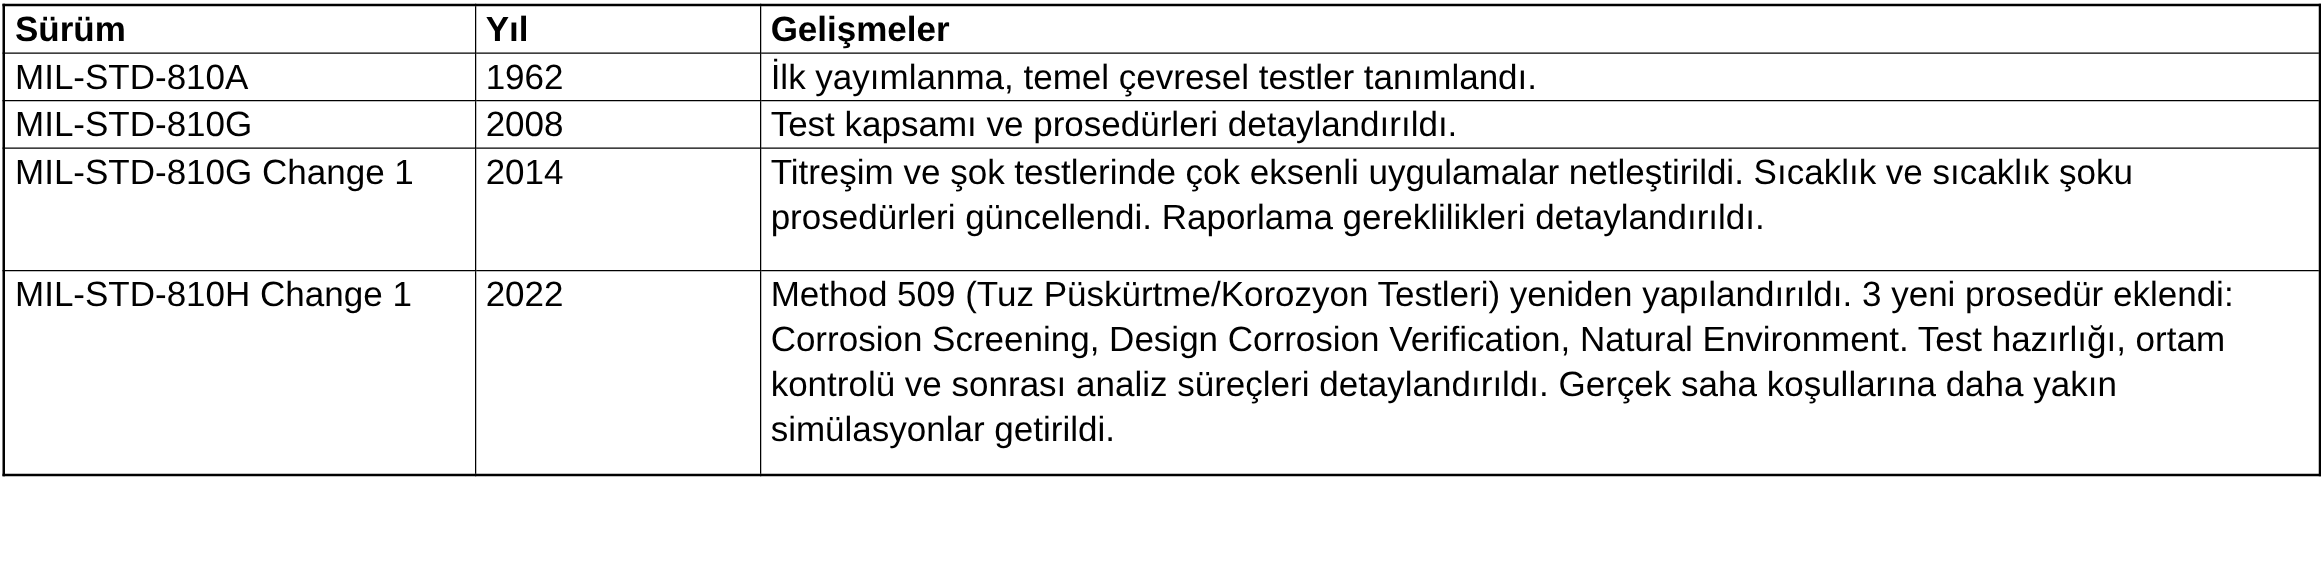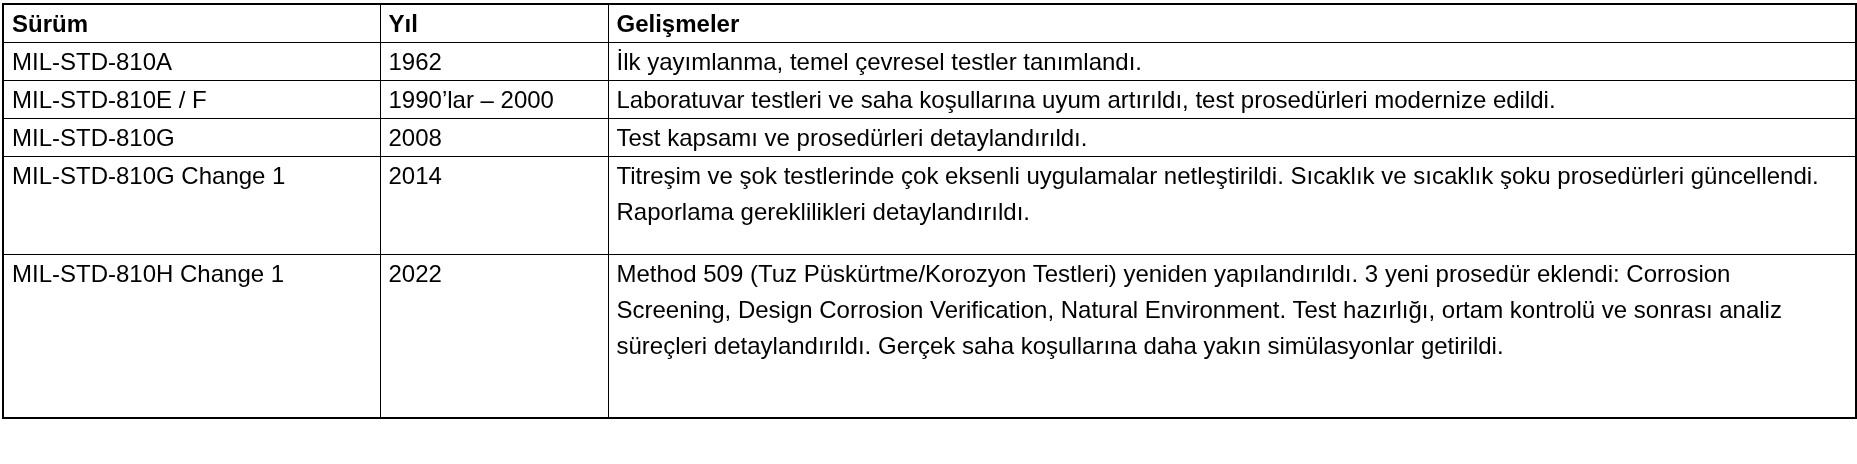--- a/index.html
+++ b/index.html
@@ -20,21 +20,21 @@
     margin: 3px 0 0 2px;
     width: 1853px;
     background: #ffffff;
   }
   table.std-table {
     border: 2.5px solid #000000;
   }
   .std-table th,
   .std-table td {
     border: 1.5px solid #000000;
-    font-size: 24px;
+    font-size: 28px;
     line-height: 36px;
     text-align: left;
     vertical-align: top;
     padding: 1px 8px 0 8px;
     overflow: hidden;
     word-wrap: break-word;
   }
   .std-table th {
     font-weight: bold;
   }
@@ -63,25 +63,20 @@
       <th>Gelişmeler</th>
     </tr>
   </thead>
   <tbody>
     <tr class="row-single">
       <td>MIL-STD-810A</td>
       <td>1962</td>
       <td>İlk yayımlanma, temel çevresel testler tanımlandı.</td>
     </tr>
     <tr class="row-single">
-      <td>MIL-STD-810E / F</td>
-      <td>1990’lar – 2000</td>
-      <td>Laboratuvar testleri ve saha koşullarına uyum artırıldı, test prosedürleri modernize edildi.</td>
-    </tr>
-    <tr class="row-single">
       <td>MIL-STD-810G</td>
       <td>2008</td>
       <td>Test kapsamı ve prosedürleri detaylandırıldı.</td>
     </tr>
     <tr class="row-double">
       <td>MIL-STD-810G Change 1</td>
       <td>2014</td>
       <td>Titreşim ve şok testlerinde çok eksenli uygulamalar netleştirildi. Sıcaklık ve sıcaklık şoku prosedürleri güncellendi. Raporlama gereklilikleri detaylandırıldı.</td>
     </tr>
     <tr class="row-triple">

